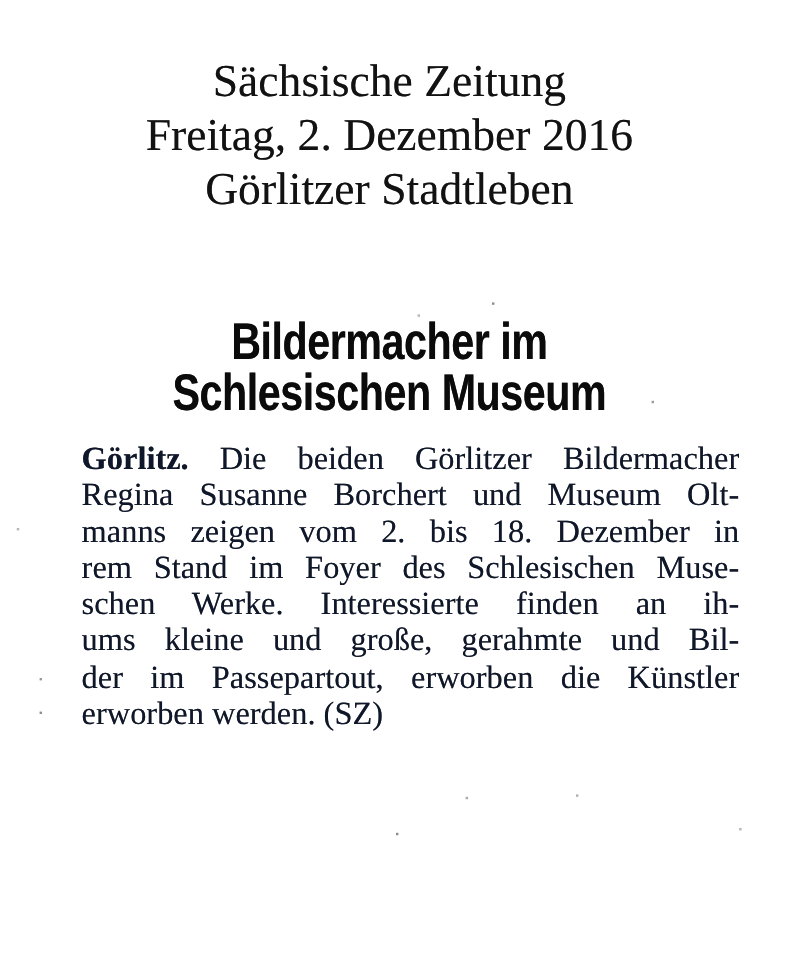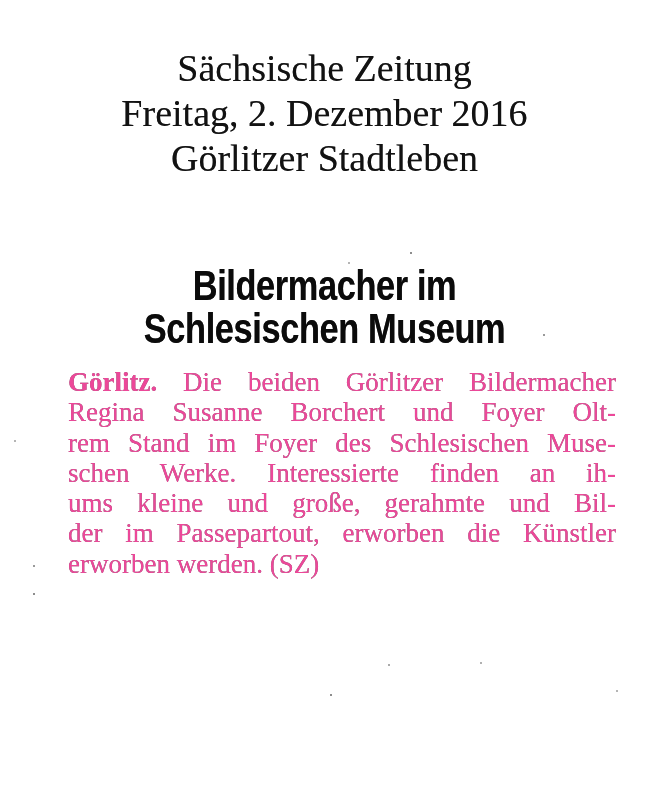--- a/index.html
+++ b/index.html
@@ -51,21 +51,21 @@
 
   
   .article-body {
     position: absolute;
     left: 68px;
     top: 367px;
     width: 548px;
     font-family: "Liberation Serif", "DejaVu Serif", serif;
     font-size: 27px;
     line-height: 30.3px;
-    color: #ec4899;
+    color: #0f172a;
     text-shadow: 0 0 0.5px rgba(0,0,0,0.6);
   }
   .bline {
     text-align: justify;
     text-align-last: justify;
     white-space: normal;
     height: 30.3px;
     overflow: hidden;
   }
   .bline.last {
@@ -106,21 +106,22 @@
     <div>Görlitzer Stadtleben</div>
   </header>
 
   <h1 class="headline">
     <div>Bildermacher im</div>
     <div>Schlesischen Museum</div>
   </h1>
 
   <div class="article-body">
     <div class="bline"><span class="lead">Görlitz.</span> <span>Die beiden Görlitzer Bildermacher</span></div>
-    <div class="bline">Regina Susanne Borchert und Foyer Olt-</div>
+    <div class="bline">Regina Susanne Borchert und Museum Olt-</div>
+    <div class="bline">manns zeigen vom 2. bis 18. Dezember in</div>
     <div class="bline">rem Stand im Foyer des Schlesischen Muse-</div>
     <div class="bline">schen Werke. Interessierte finden an ih-</div>
     <div class="bline">ums kleine und große, gerahmte und Bil-</div>
     <div class="bline">der im Passepartout, erworben die Künstler</div>
     <div class="bline last">erworben werden. (SZ)</div>
   </div>
 
   <div class="specks"></div>
 
 </div>

